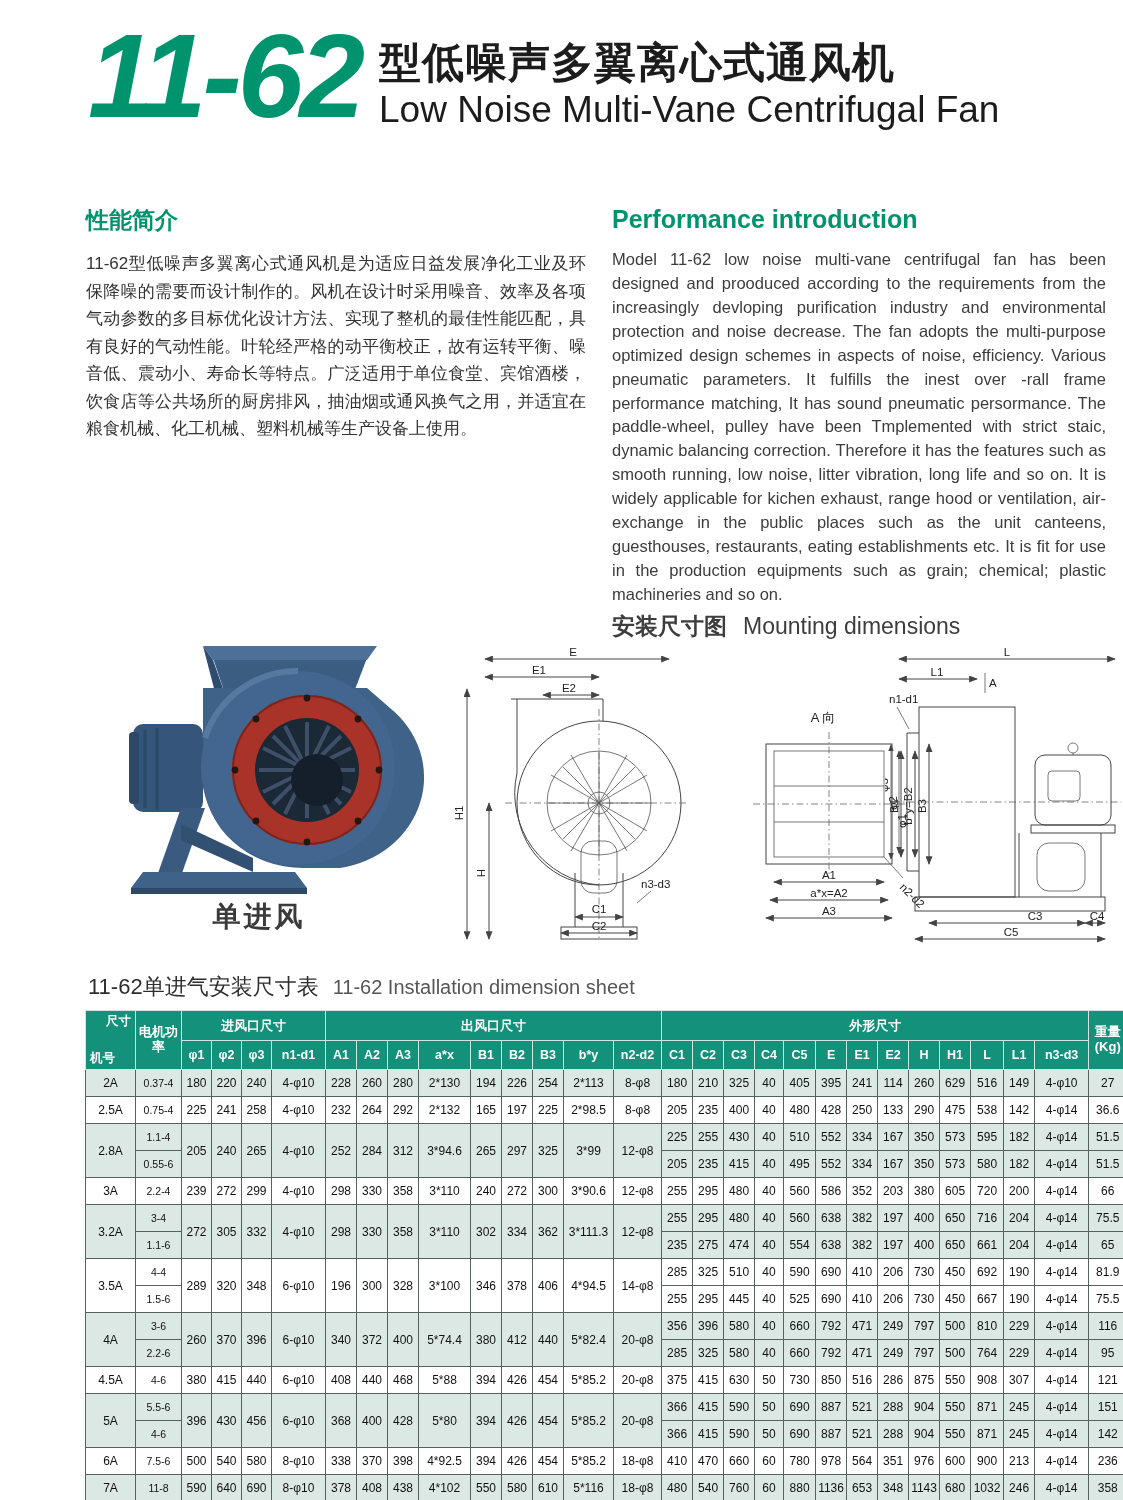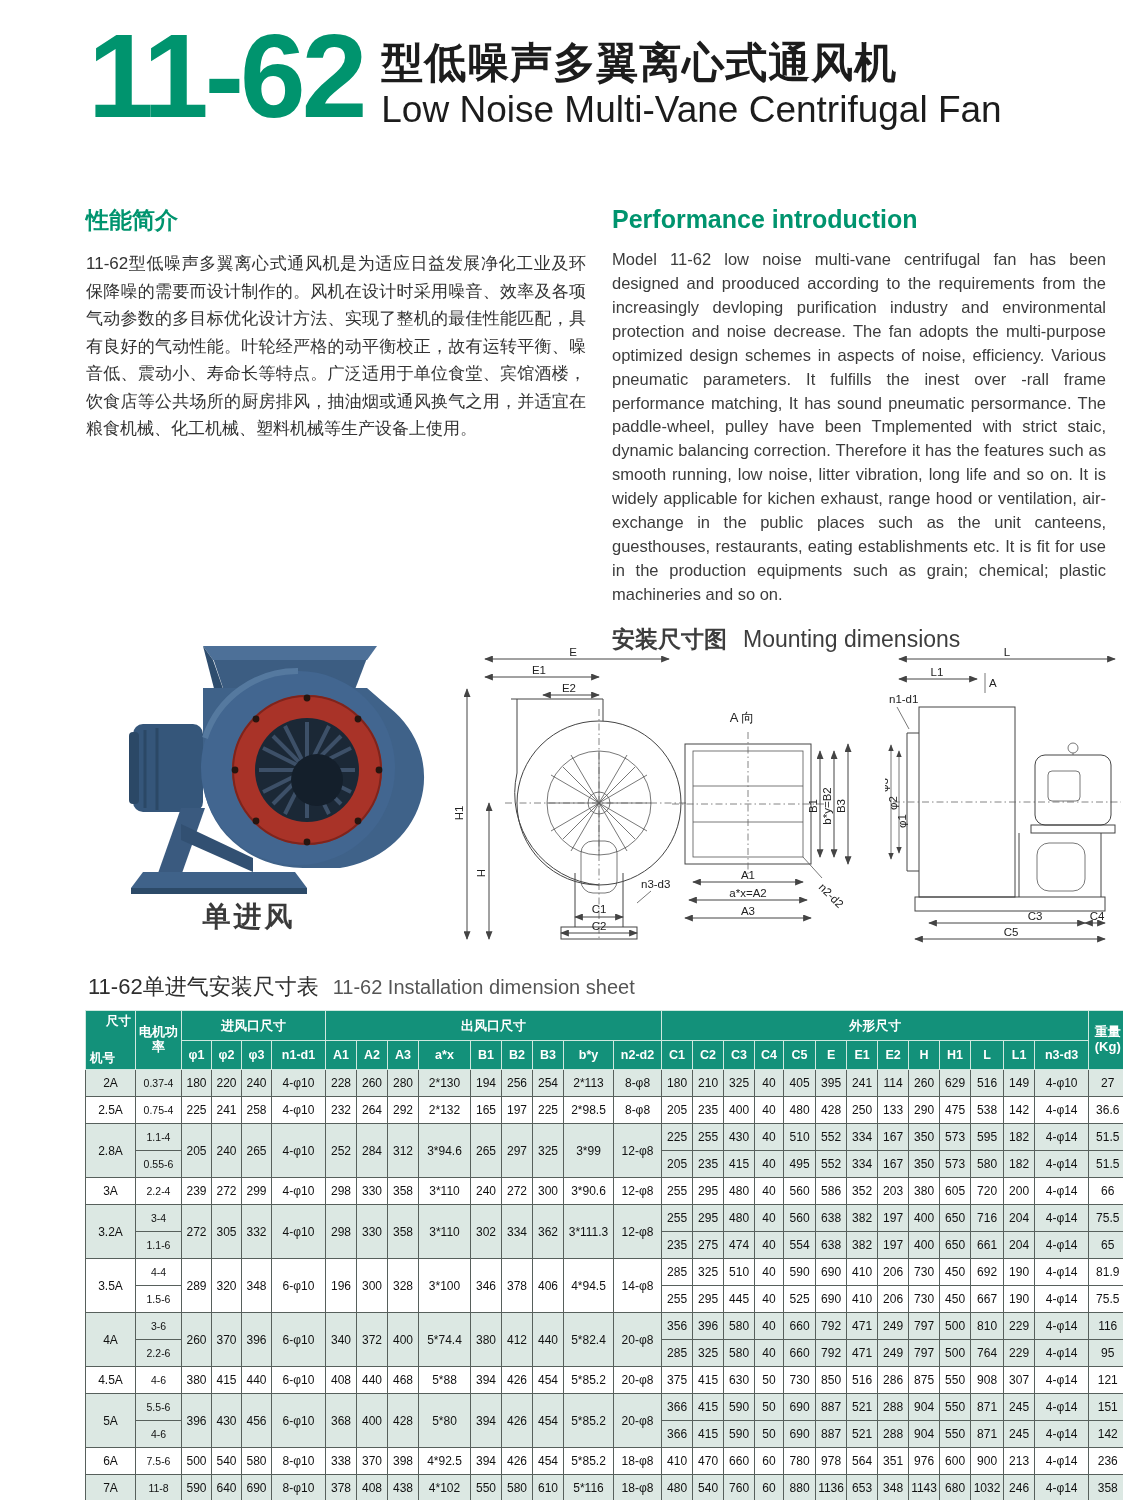--- a/index.html
+++ b/index.html
@@ -1,37 +1,37 @@
 <!DOCTYPE html>
 <html><head>
 <meta charset="utf-8">
 <style>
   html,body{margin:0;padding:0;background:#fff;}
   .page{position:relative;width:1123px;height:1500px;background:#fff;overflow:hidden;
         font-family:"Liberation Sans","DejaVu Sans",sans-serif;color:#222;}
 
   
   .hdr{position:absolute;left:88px;top:22px;display:flex;align-items:flex-start;}
-  .model-big{color:#00946e;font-size:118px;font-weight:bold;line-height:0.92;letter-spacing:-4px;}
+  .model-big{color:#00946e;font-size:118px;font-weight:bold;line-height:0.92;letter-spacing:-4px;font-style:italic;}
   .hdr-titles{margin-left:18px;padding-top:18px;}
   .title-cn{font-size:42px;font-weight:bold;color:#1c1c1c;letter-spacing:1px;line-height:1.1;}
   .title-en{font-size:37px;color:#1c1c1c;line-height:1.2;margin-top:2px;}
 
   
   .col-cn{position:absolute;left:86px;top:205px;width:500px;}
   .col-en{position:absolute;left:612px;top:205px;width:494px;}
   .sec-title{color:#00946e;font-weight:bold;font-size:23px;margin:0 0 14px 0;}
   .body-cn{font-size:17px;line-height:1.62;color:#333;text-align:justify;}
   .body-en{font-size:16.5px;line-height:1.45;color:#3c3c3c;text-align:justify;}
 
   
-  .mount-hd{position:absolute;left:612px;top:624px;font-size:23px;color:#3d3d3d;}
+  .mount-hd{position:absolute;left:612px;top:611px;font-size:23px;color:#3d3d3d;}
   .mount-hd .cn{font-weight:bold;margin-right:16px;}
   .photo-wrap{position:absolute;left:85px;top:628px;width:350px;height:268px;}
-  .photo-cap{position:absolute;left:74px;top:898px;width:350px;text-align:center;
+  .photo-cap{position:absolute;left:84px;top:898px;width:350px;text-align:center;
              font-size:28px;font-weight:bold;color:#3a3a3a;letter-spacing:3px;}
   .dwg{position:absolute;}
   .dwg svg{display:block;}
   .dln{stroke:#444;stroke-width:1;fill:none;}
   .dthin{stroke:#555;stroke-width:0.8;fill:none;}
   .ctr{stroke:#666;stroke-width:0.8;fill:none;stroke-dasharray:7 3 1.5 3;}
   .dwg text{font-family:"Liberation Sans",sans-serif;font-size:11.5px;fill:#222;}
 
   
   .tbl-title{position:absolute;left:88px;top:972px;font-size:22px;color:#2e2e2e;}
@@ -181,21 +181,21 @@
       <text x="30" y="228" transform="rotate(-90 30 228)" text-anchor="middle">H</text>
       <line class="dln" x1="120" y1="272" x2="168" y2="272" marker-start="url(#arA)" marker-end="url(#arA)"></line>
       <text x="144" y="268" text-anchor="middle">C1</text>
       <line class="dln" x1="106" y1="288" x2="182" y2="288" marker-start="url(#arA)" marker-end="url(#arA)"></line>
       <text x="144" y="285" text-anchor="middle">C2</text>
       <line class="dthin" x1="182" y1="258" x2="196" y2="246"></line>
       <text x="186" y="243">n3-d3</text>
     </svg>
   </div>
 
-  <div class="dwg" style="left:650px;top:702px;">
+  <div class="dwg" style="left:731px;top:702px;">
     <svg width="205" height="238" viewBox="0 0 205 238">
       <defs>
         <marker id="arB" viewBox="0 0 10 8" refX="9" refY="4" markerWidth="9" markerHeight="7" orient="auto-start-reverse">
           <path d="M0,0 L10,4 L0,8 z" fill="#444"></path>
         </marker>
       </defs>
       <text x="92" y="20" text-anchor="middle" style="font-size:13px">A 向</text>
       <rect class="dln" x="35" y="42" width="126" height="120"></rect>
       <rect class="dthin" x="43" y="49" width="110" height="106"></rect>
       <line class="dthin" x1="43" y1="84" x2="153" y2="84"></line>
@@ -359,21 +359,21 @@
           <td class="power">0.37-4</td>
           <td>180</td>
           <td>220</td>
           <td>240</td>
           <td>4-φ10</td>
           <td>228</td>
           <td>260</td>
           <td>280</td>
           <td>2*130</td>
           <td>194</td>
-          <td>256</td>
+          <td>226</td>
           <td>254</td>
           <td>2*113</td>
           <td>8-φ8</td>
           <td>180</td>
           <td>210</td>
           <td>325</td>
           <td>40</td>
           <td>405</td>
           <td>395</td>
           <td>241</td>

